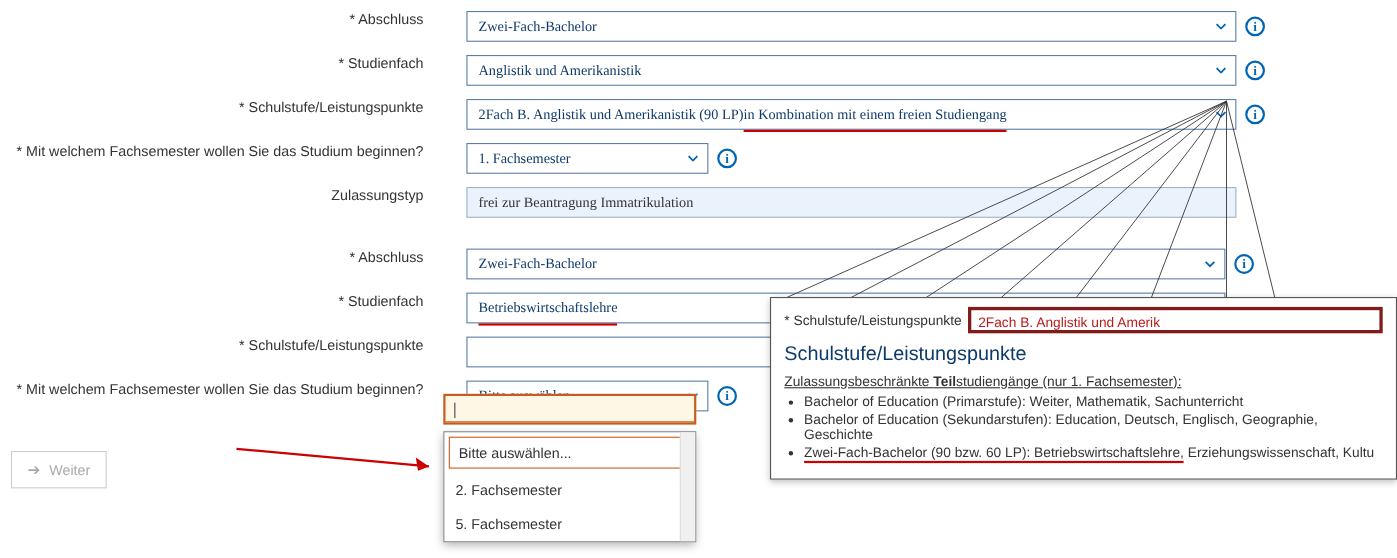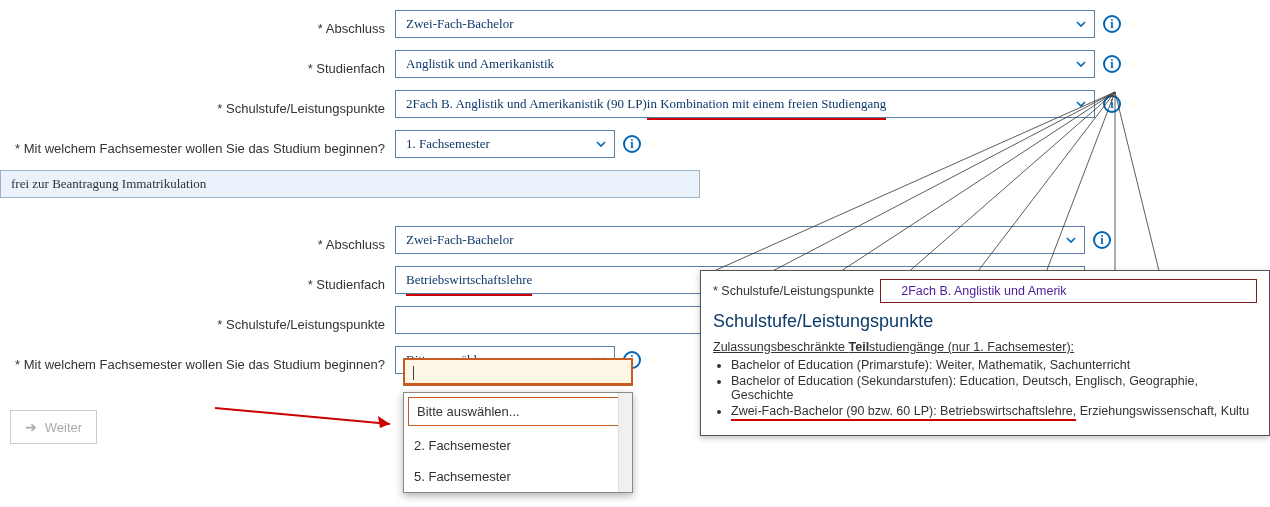--- a/index.html
+++ b/index.html
@@ -12,22 +12,23 @@
     position: relative;
     width: 1270px;
     height: 507px;
     overflow: hidden;
   }
   .form-area {
     padding: 10px 0 0 0;
   }
   .row {
     display: flex;
-    align-items: flex-end;
+    align-items: flex-start;
     margin-bottom: 12px;
+    gap: 29px;
   }
   .label-col {
     width: 395px;
     text-align: right;
     padding-right: 10px;
     color: #333;
     line-height: 1.3;
   }
   .field-col {
     display: flex;
@@ -165,25 +166,25 @@
     display: flex;
     align-items: center;
     margin-bottom: 8px;
     white-space: nowrap;
   }
   .popup-label {
     color: #333;
     margin-right: 6px;
   }
   .popup-select {
-    border: 1px solid #7f1d1d;
-    color: #4c1d95;
+    border: 3px solid #7f1d1d;
+    color: #b91c1c;
     height: 24px;
     line-height: 22px;
-    padding: 0 20px;
+    padding: 0 6px;
     overflow: hidden;
     flex: 1;
   }
   .popup-title {
     color: #0d3a6b;
     font-weight: normal;
     font-size: 18px;
     margin: 6px 0 8px 0;
   }
   .popup-subhead {
@@ -262,20 +263,21 @@
             <svg width="10" height="10" viewBox="0 0 10 10">
               <path d="M1 3 L5 7 L9 3" fill="none" stroke="#0066b3" stroke-width="1.6"></path>
             </svg>
           </span>
       </div>
       <div class="info-icon">i</div>
     </div>
   </div>
 
   <div class="row">
+    <div class="label-col">Zulassungstyp</div>
     <div class="field-col">
       <div class="readonly-box">frei zur Beantragung Immatrikulation</div>
     </div>
   </div>
 
 </div>
 
 <div class="form-area" style="margin-top:18px;">
 
   <div class="row">

